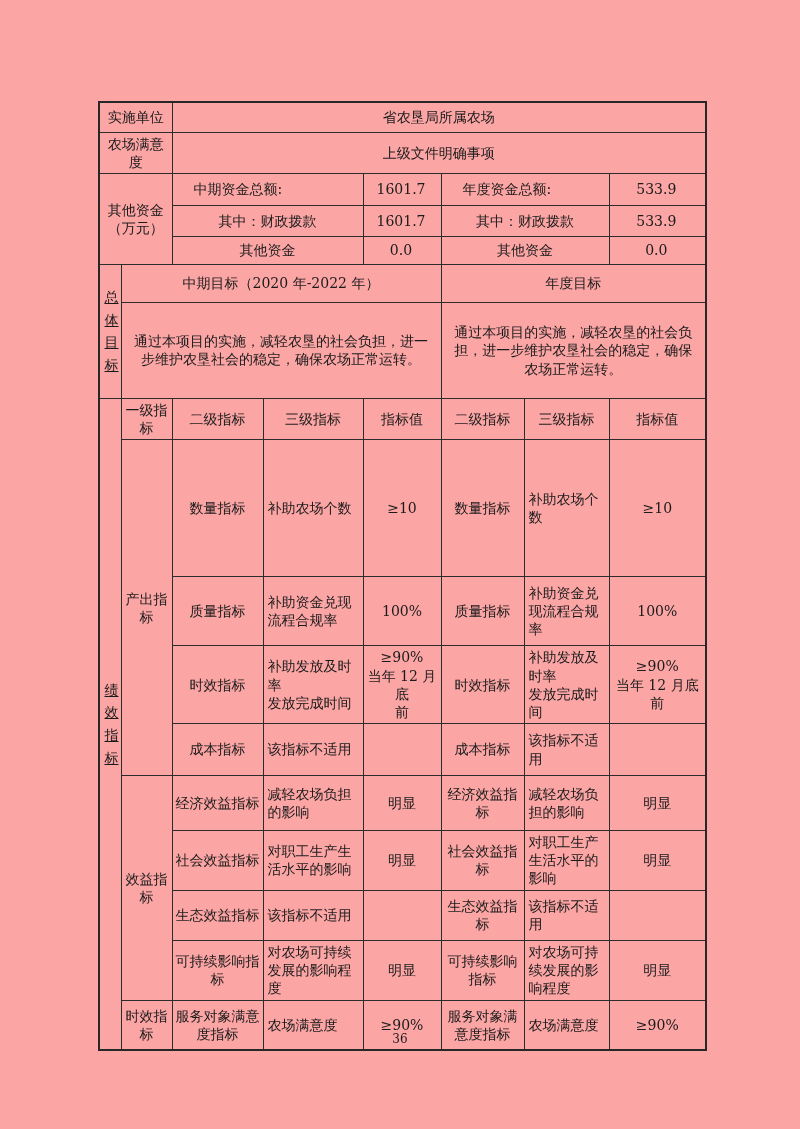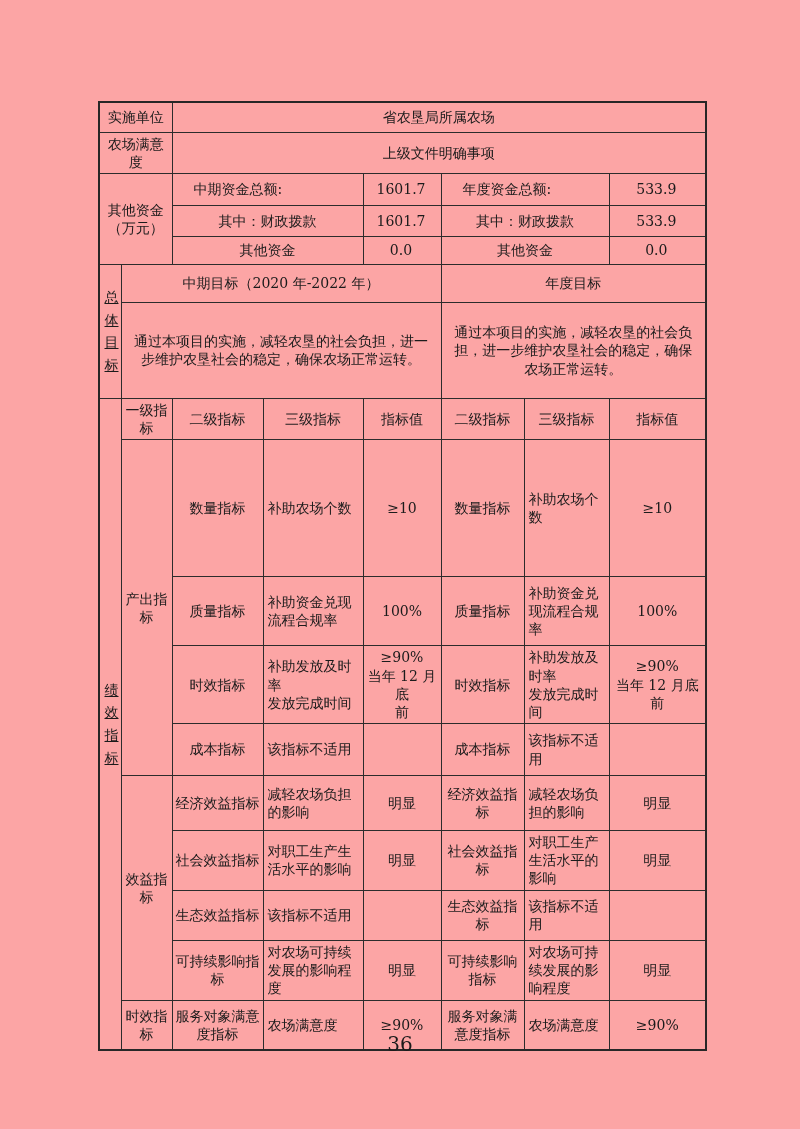--- a/index.html
+++ b/index.html
@@ -27,21 +27,21 @@
   td.tar{text-align:center;padding-right:5px;}
   td.l3{text-align:left;padding-left:4px;}
   .vtext{
     width:17px;margin:1px auto;
     word-break:break-all;line-height:1.62;
     text-align:center;white-space:normal;text-decoration:underline;
   }
   .goaltext{padding:4px 8px;}
   .pagenum{
     position:absolute;left:0;right:0;top:1032px;
-    text-align:center;font-size:20px;
+    text-align:center;font-size:12px;
   }
 </style>
 </head>
 <body>
 
 <div class="page">
 
   <table class="doc">
     <colgroup>
       <col style="width:22px">

